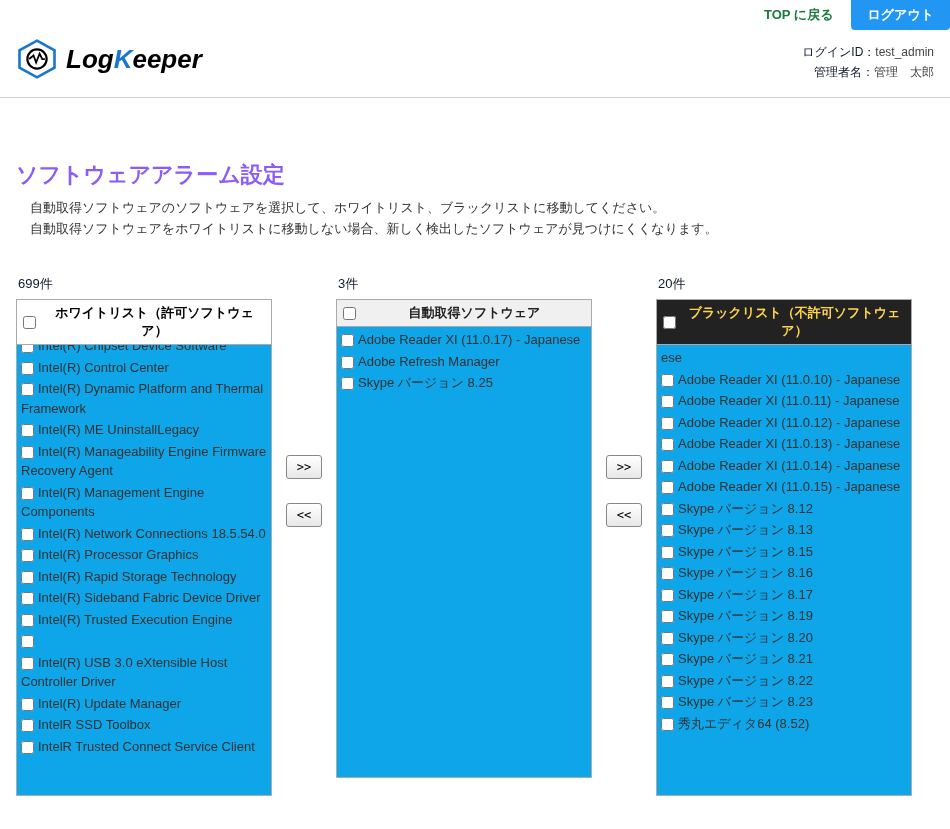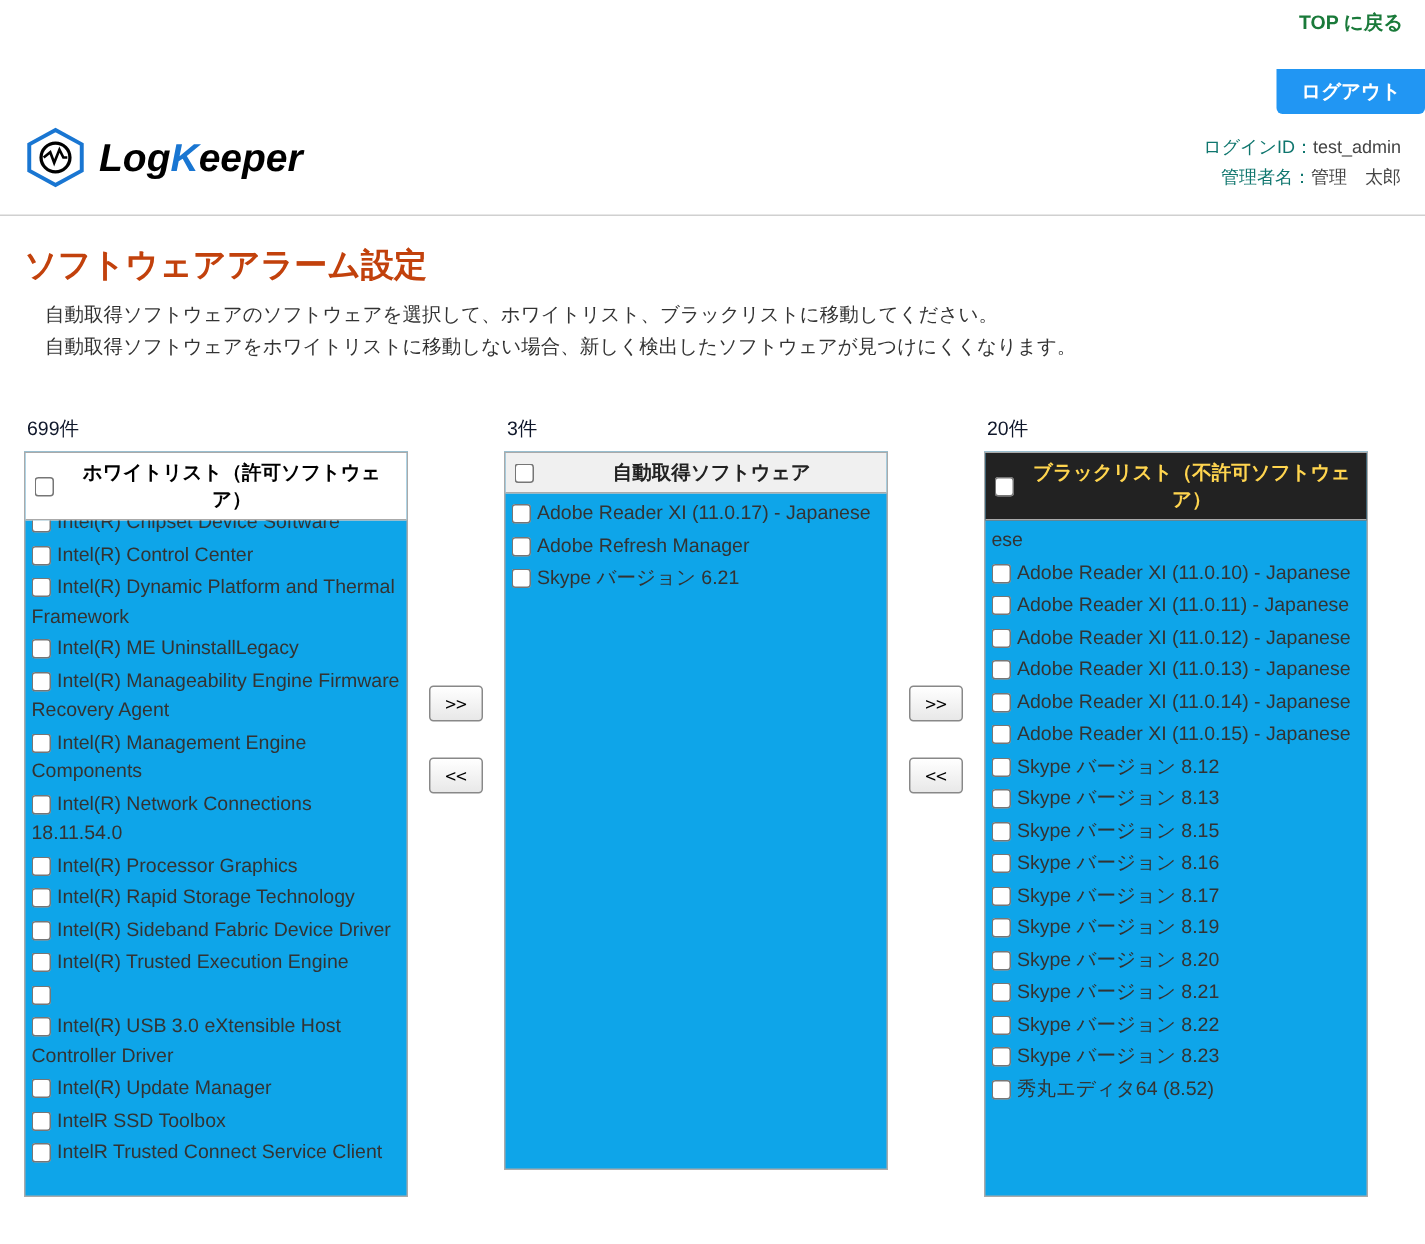--- a/index.html
+++ b/index.html
@@ -1,33 +1,33 @@
 <!DOCTYPE html>
 <html><head>
   <meta charset="utf-8">
   <style>
     * { box-sizing: border-box; margin: 0; padding: 0; }
     body { font-family: "Hiragino Kaku Gothic ProN", "メイリオ", Meiryo, sans-serif; font-size: 13px; color: #333; background: #fff; width: 950px; }
     .header-top { display: flex; justify-content: flex-end; align-items: flex-start; padding: 0 0 0 0; }
-    .header-links { display: flex; align-items: center; gap: 16px; flex-direction: column; }
+    .header-links { display: flex; align-items: center; gap: 4px; }
     .top-link { color: #1a7a3a; font-weight: bold; font-size: 13px; padding: 6px 14px; text-decoration: none; cursor: pointer; }
     .logout-btn { background: #2196f3; color: #fff; font-weight: bold; padding: 6px 16px; border: none; border-radius: 0 0 4px 4px; cursor: pointer; font-size: 13px; }
     .header-main { display: flex; justify-content: space-between; align-items: flex-start; padding: 8px 16px 14px 16px; }
     .logo-wrap { display: flex; align-items: center; gap: 8px; justify-content: space-between; }
     .logo-icon { width: 42px; height: 42px; flex: 0 0 42px; }
     .logo-text { font-style: italic; font-weight: bold; font-size: 26px; letter-spacing: 0px; }
     .logo-log { color: #000; }
     .logo-k { color: #1976d2; }
     .logo-eeper { color: #000; }
     .login-info { text-align: right; font-size: 12px; color: #444; line-height: 1.7; white-space: nowrap; padding-top: 4px; }
-    .login-info .label { color: #0f766e; }
+    .login-info .label { color: #0f172a; }
     .login-info .val { color: #444; }
     .divider { border: none; border-top: 1px solid #d0d0d0; margin: 0; }
     .page-body { padding: 18px 16px 40px 16px; }
-    .page-title { font-size: 22px; font-weight: bold; color: #c2410c; margin-bottom: 8px; }
+    .page-title { font-size: 22px; font-weight: bold; color: #8b5cf6; margin-bottom: 8px; margin-top: 44px; }
     .page-desc { font-size: 13px; color: #333; line-height: 1.6; margin-bottom: 36px; margin-left: 14px; }
     .columns { display: flex; align-items: flex-start; gap: 0; }
     .col { flex: 0 0 auto; }
     .count-label { font-size: 13px; color: #0f172a; margin-bottom: 6px; padding-left: 2px; }
     .list-box { width: 256px; border: 1px solid #aaa; background: #0ea5e9; display: flex; flex-direction: column; }
     .list-header { display: flex; align-items: center; padding: 4px 6px; font-weight: bold; font-size: 13px; border-bottom: 1px solid #aaa; }
     .list-header.white { background: #fff; color: #000; }
     .list-header.auto { background: #f0f0f0; color: #222; }
     .list-header.black { background: #222; color: #ffd54f; }
     .list-header input[type=checkbox] { margin-right: 8px; }
@@ -93,21 +93,21 @@
           <span class="list-header-title">ホワイトリスト（許可ソフトウェア）</span>
         </div>
         <div class="list-scroll cut-top">
           <div class="list-items">
               <label class="item-row"><input type="checkbox" style=""><span class="item-text">Intel(R) Chipset Device Software</span></label>
               <label class="item-row"><input type="checkbox" style=""><span class="item-text">Intel(R) Control Center</span></label>
               <label class="item-row"><input type="checkbox" style=""><span class="item-text">Intel(R) Dynamic Platform and Thermal Framework</span></label>
               <label class="item-row"><input type="checkbox" style=""><span class="item-text">Intel(R) ME UninstallLegacy</span></label>
               <label class="item-row"><input type="checkbox" style=""><span class="item-text">Intel(R) Manageability Engine Firmware Recovery Agent</span></label>
               <label class="item-row"><input type="checkbox" style=""><span class="item-text">Intel(R) Management Engine Components</span></label>
-              <label class="item-row"><input type="checkbox" style=""><span class="item-text">Intel(R) Network Connections 18.11.54.0</span></label>
+              <label class="item-row"><input type="checkbox" style=""><span class="item-text">Intel(R) Network Connections 18.5.54.0</span></label>
               <label class="item-row"><input type="checkbox" style=""><span class="item-text">Intel(R) Processor Graphics</span></label>
               <label class="item-row"><input type="checkbox" style=""><span class="item-text">Intel(R) Rapid Storage Technology</span></label>
               <label class="item-row"><input type="checkbox" style=""><span class="item-text">Intel(R) Sideband Fabric Device Driver</span></label>
               <label class="item-row"><input type="checkbox" style=""><span class="item-text">Intel(R) Trusted Execution Engine</span></label>
               <label class="item-row"><input type="checkbox" style=""></label>
               <label class="item-row"><input type="checkbox" style=""><span class="item-text">Intel(R) USB 3.0 eXtensible Host Controller Driver</span></label>
               <label class="item-row"><input type="checkbox" style=""><span class="item-text">Intel(R) Update Manager</span></label>
               <label class="item-row"><input type="checkbox" style=""><span class="item-text">IntelR SSD Toolbox</span></label>
               <label class="item-row"><input type="checkbox" style=""><span class="item-text">IntelR Trusted Connect Service Client</span></label>
             </div>
@@ -124,21 +124,21 @@
       <div class="count-label">3件</div>
       <div class="list-box">
         <div class="list-header auto">
           <input type="checkbox" style="">
           <span class="list-header-title">自動取得ソフトウェア</span>
         </div>
         <div class="list-scroll">
           <div class="list-items">
               <label class="item-row"><input type="checkbox" style=""><span class="item-text">Adobe Reader XI (11.0.17) - Japanese</span></label>
               <label class="item-row"><input type="checkbox" style=""><span class="item-text">Adobe Refresh Manager</span></label>
-              <label class="item-row"><input type="checkbox" style=""><span class="item-text">Skype バージョン 6.21</span></label>
+              <label class="item-row"><input type="checkbox" style=""><span class="item-text">Skype バージョン 8.25</span></label>
             </div>
         </div>
       </div>
     </div>
 
     <div class="btn-col">
       <button class="move-btn">&gt;&gt;</button>
       <button class="move-btn">&lt;&lt;</button>
     </div>
 

